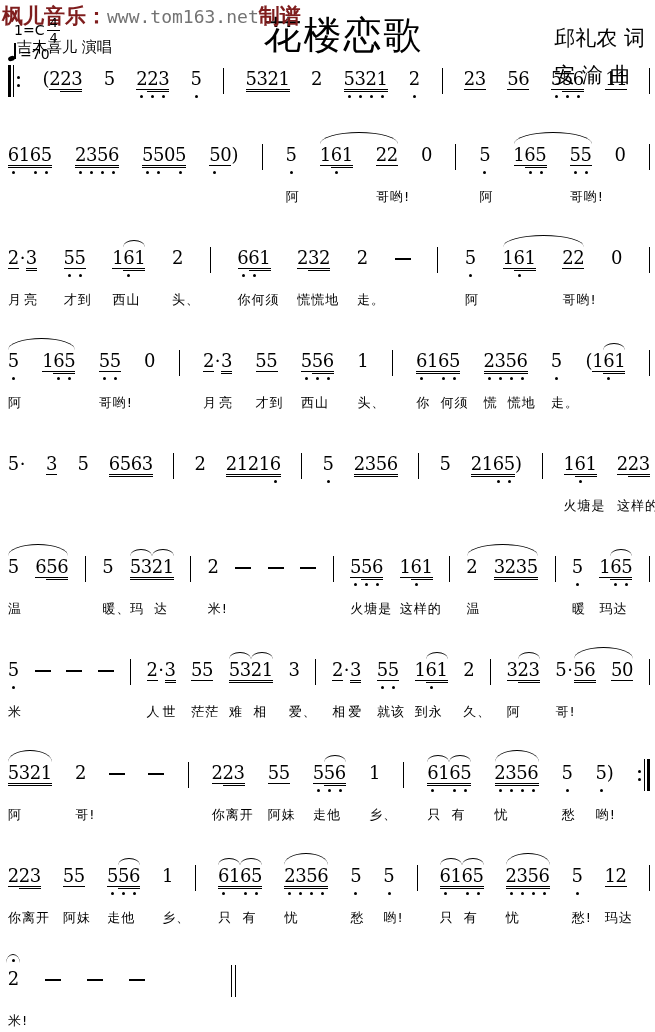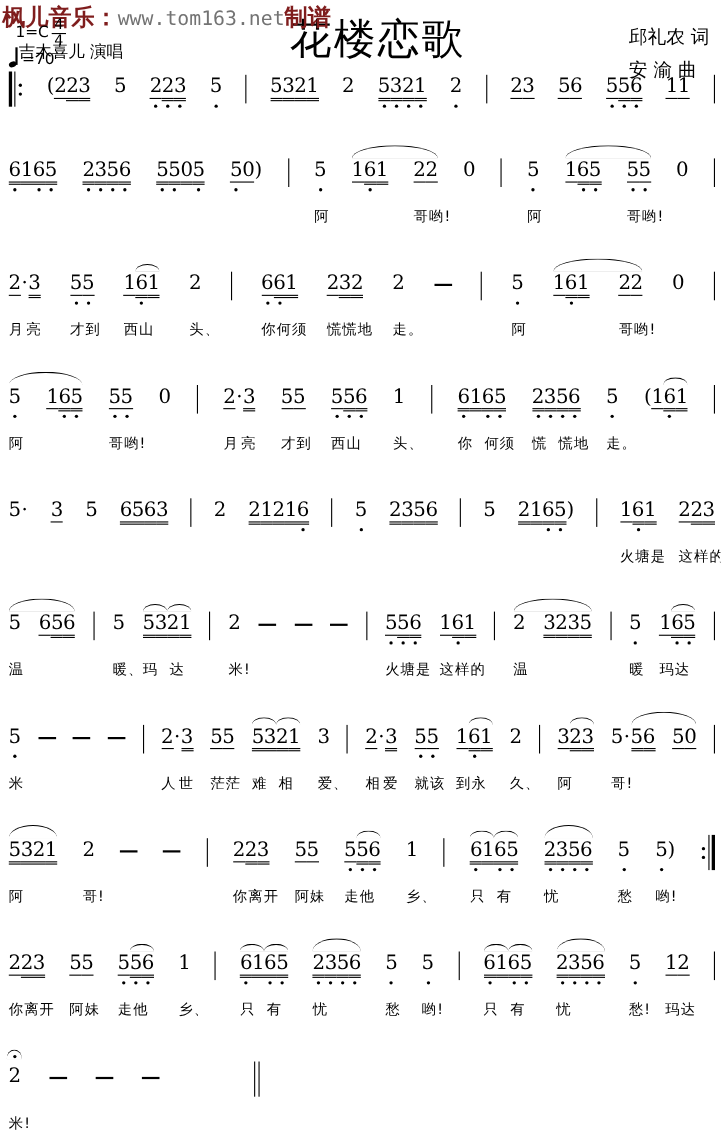--- a/index.html
+++ b/index.html
@@ -17,21 +17,21 @@
   .keyline{position:absolute;top:16px;left:14px;font-size:14px;z-index:6;display:flex;align-items:center;gap:3px;
            font-family:"DejaVu Sans","Liberation Sans",sans-serif;justify-content:center;}
   .meter{display:inline-flex;flex-direction:column;align-items:center;font-size:13px;line-height:1.05;}
   .meter .mtop{border-bottom:1px solid #000;padding:0 2px;}
   .tempo{position:absolute;top:42px;left:8px;font-size:14px;z-index:6;display:flex;align-items:flex-end;gap:2px;
          font-family:"DejaVu Sans","Liberation Sans",sans-serif;justify-content:center;}
   .qnote{position:relative;display:inline-block;width:10px;height:20px;}
   .qnote::before{content:"";position:absolute;left:0;bottom:1px;width:7px;height:5px;background:#000;border-radius:50%;transform:rotate(-20deg);}
   .qnote::after{content:"";position:absolute;left:6px;bottom:3px;width:1.5px;height:16px;background:#000;}
   .performer{position:absolute;top:38px;left:17px;width:100%;text-align:left;font-size:15px;z-index:2;}
-  .credits{position:absolute;top:20px;right:10px;text-align:left;font-size:17px;line-height:1.75;z-index:2;}
+  .credits{position:absolute;top:20px;right:10px;text-align:left;font-size:21px;line-height:1.75;z-index:2;}
 
   
   #score{position:absolute;top:48px;left:8px;width:642px;}
   .sline{position:relative;display:flex;justify-content:space-between;align-items:flex-end;
          height:34px;padding-top:16px;margin-bottom:53px;}
   .sline.nolyr{margin-bottom:26px;}
   .sline.left{justify-content:flex-start;gap:26px;}
 
   .tok{position:relative;display:inline-flex;}
   .grp{display:inline-flex;}

